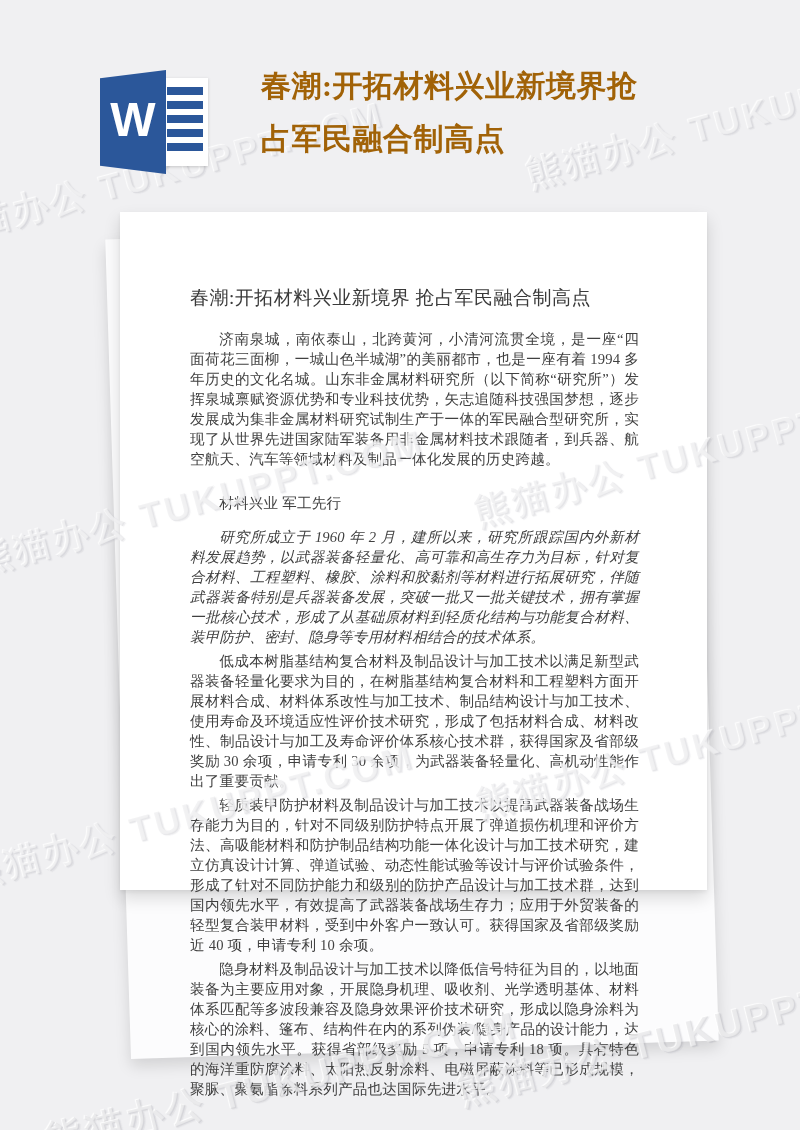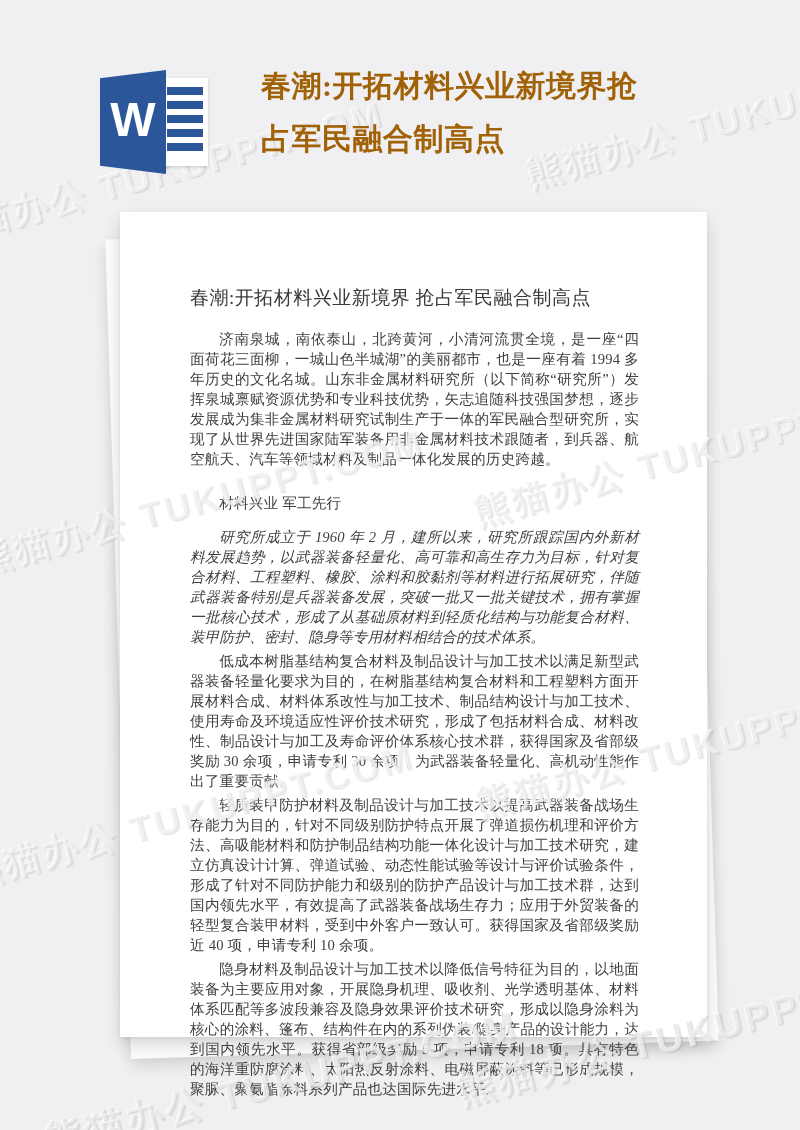--- a/index.html
+++ b/index.html
@@ -44,21 +44,21 @@
   
   .page-stack{position:absolute;left:0;top:0;width:800px;height:1130px;}
   .sheet-back{
     position:absolute;left:118px;top:230px;width:588px;height:820px;
     background:#fcfcfd;
     transform:rotate(-1.8deg);
     box-shadow:0 7px 15px rgba(0,0,0,.13);
     z-index:1;
   }
   .sheet-main{
-    position:absolute;left:120px;top:212px;width:587px;height:825px;
+    position:absolute;left:120px;top:212px;width:587px;height:678px;
     background:#ffffff;
     box-shadow:0 8px 16px rgba(0,0,0,.14),0 2px 4px rgba(0,0,0,.06);
     z-index:2;
     box-sizing:border-box;
     padding:73px 68px 0 70px;
   }
 
   
   .page-heading{
     margin:0;

